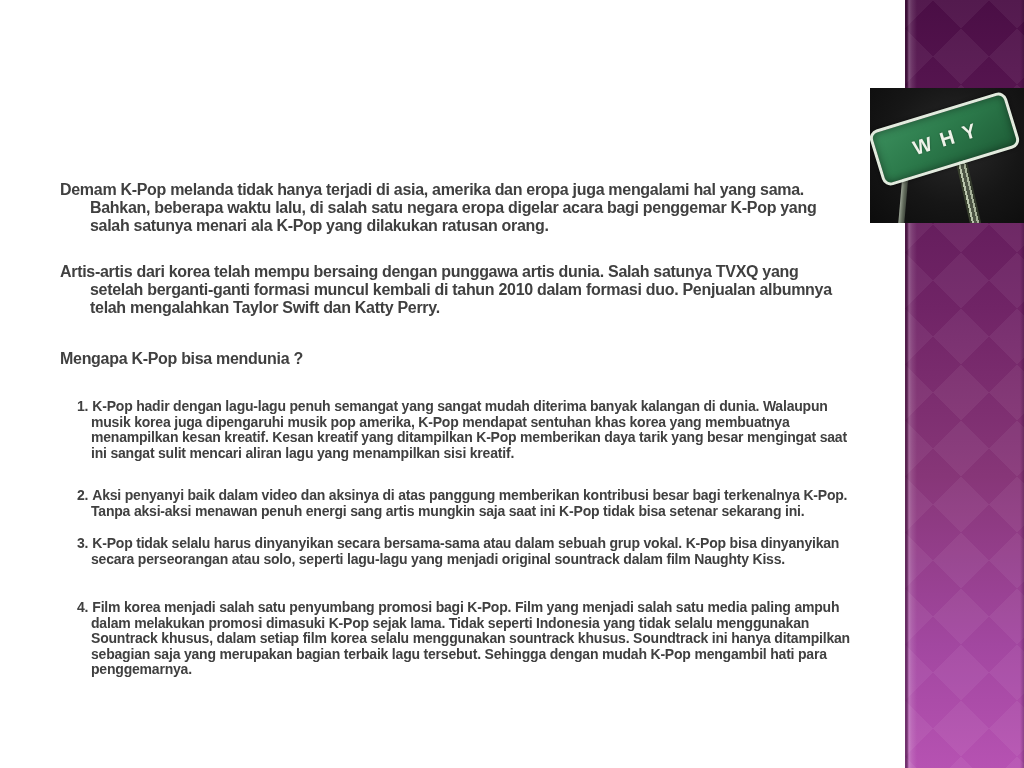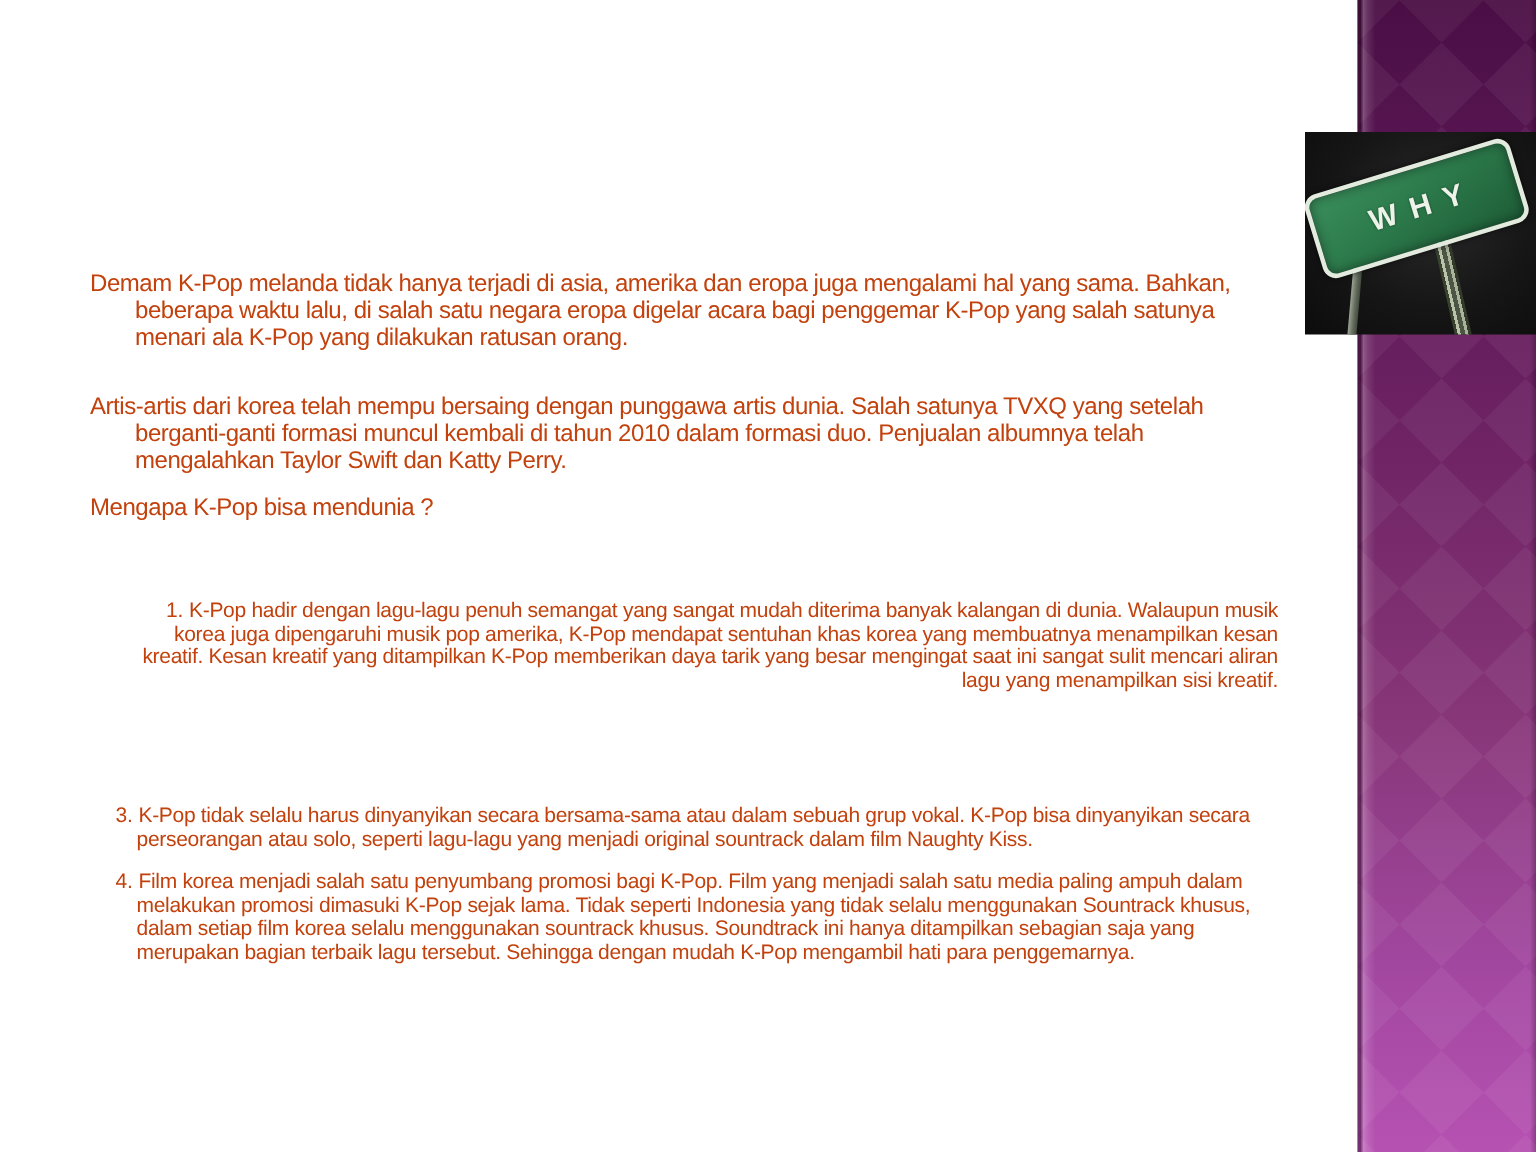--- a/index.html
+++ b/index.html
@@ -65,39 +65,39 @@
   .title{
     position:absolute;left:52px;top:95px;margin:0;
     font-size:58px;font-weight:bold;letter-spacing:1px;line-height:1;
     background:linear-gradient(to bottom,#f8eed9 0%,#f4e3c0 44%,#efb45c 52%,#ea9c31 62%,#e8982b 80%,#f0ac50 100%);
     -webkit-background-clip:text;background-clip:text;color:transparent;
     font-family:"Liberation Sans",sans-serif;
   }
 
   
   .body-text{
-    position:absolute;margin:0;color:#c2410c;font-weight:normal;
+    position:absolute;margin:0;color:#404040;font-weight:bold;
     font-family:"Liberation Sans",sans-serif;letter-spacing:-0.3px;
   }
   .para{
     left:60px;width:790px;font-size:16px;line-height:18px;
     padding-left:30px;text-indent:-30px;box-sizing:border-box;
   }
   .para-1{top:181px;}
   .para-2{top:263px;}
-  .question{left:60px;top:330px;font-size:16px;line-height:18px;}
+  .question{left:60px;top:350px;font-size:16px;line-height:18px;}
   .list-item{
     left:77px;width:775px;font-size:14px;line-height:15.5px;
     padding-left:14px;text-indent:-14px;box-sizing:border-box;
     letter-spacing:-0.2px;
   }
-  .item-1{top:399px;text-align:right;}
+  .item-1{top:399px;}
   .item-2{top:488px;}
   .item-3{top:536px;}
-  .item-4{top:580px;}
+  .item-4{top:600px;}
   .num{margin-right:4px;}
 </style>
 </head>
 <body>
 
 <div class="slide">
 
   <div class="sidebar"></div>
 
   <div class="sign-photo">
@@ -112,20 +112,23 @@
   <p class="body-text para para-1">Demam K-Pop melanda tidak hanya terjadi di asia, amerika dan eropa juga mengalami hal yang sama. Bahkan, beberapa waktu lalu, di salah satu negara eropa digelar acara bagi penggemar K-Pop yang salah satunya menari ala K-Pop yang dilakukan ratusan orang.</p>
 
   <p class="body-text para para-2">Artis-artis dari korea telah mempu bersaing dengan punggawa artis dunia. Salah satunya TVXQ yang setelah berganti-ganti formasi muncul kembali di tahun 2010 dalam formasi duo. Penjualan albumnya telah mengalahkan Taylor Swift dan Katty Perry.</p>
 
   <p class="body-text question">Mengapa K-Pop bisa mendunia ?</p>
 
   <p class="body-text list-item item-1">
     <span class="num">1.</span><span>K-Pop hadir dengan lagu-lagu penuh semangat yang sangat mudah diterima banyak kalangan di dunia. Walaupun musik korea juga dipengaruhi musik pop amerika, K-Pop mendapat sentuhan khas korea yang membuatnya menampilkan kesan kreatif. Kesan kreatif yang ditampilkan K-Pop memberikan daya tarik yang besar mengingat saat ini sangat sulit mencari aliran lagu yang menampilkan sisi kreatif.</span>
   </p>
 
+  <p class="body-text list-item item-2">
+    <span class="num">2.</span><span>Aksi penyanyi baik dalam video dan aksinya di atas panggung memberikan kontribusi besar bagi terkenalnya K-Pop. Tanpa aksi-aksi menawan penuh energi sang artis mungkin saja saat ini K-Pop tidak bisa setenar sekarang ini.</span>
+  </p>
 
   <p class="body-text list-item item-3">
     <span class="num">3.</span><span>K-Pop tidak selalu harus dinyanyikan secara bersama-sama atau dalam sebuah grup vokal. K-Pop bisa dinyanyikan secara perseorangan atau solo, seperti lagu-lagu yang menjadi original sountrack dalam film Naughty Kiss.</span>
   </p>
 
   <p class="body-text list-item item-4">
     <span class="num">4.</span><span>Film korea menjadi salah satu penyumbang promosi bagi K-Pop. Film yang menjadi salah satu media paling ampuh dalam melakukan promosi dimasuki K-Pop sejak lama. Tidak seperti Indonesia yang tidak selalu menggunakan Sountrack khusus, dalam setiap film korea selalu menggunakan sountrack khusus. Soundtrack ini hanya ditampilkan sebagian saja yang merupakan bagian terbaik lagu tersebut. Sehingga dengan mudah K-Pop mengambil hati para penggemarnya.</span>
   </p>
 
 </div>

